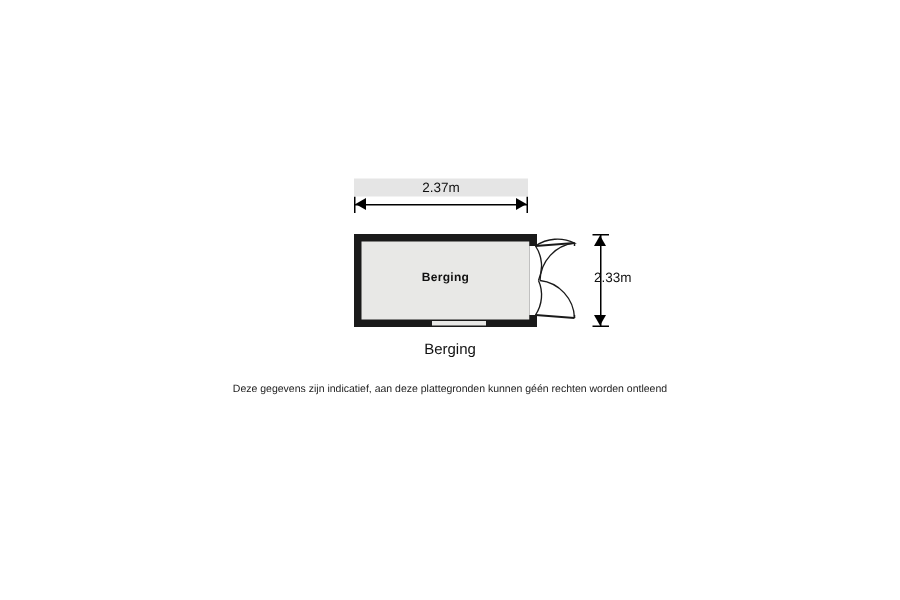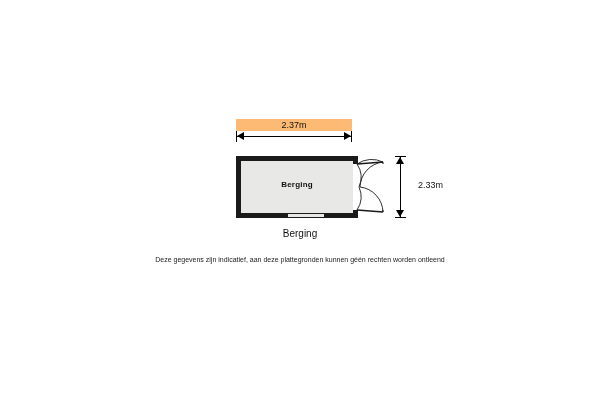--- a/index.html
+++ b/index.html
@@ -60,21 +60,21 @@
     border-left: 7px solid #000;
   }
   .dim-top .label {
     position: absolute;
     left: 0;
     top: -9px;
     width: 116px;
     text-align: center;
     font-size: 9px;
     color: #111;
-    background: #fdba74;
+    background: #e5e5e5;
     line-height: 12px;
   }
 
   
   .dim-right {
     position: absolute;
     left: 392px;
     top: 156px;
     width: 16px;
     height: 62px;
@@ -106,21 +106,21 @@
   .dim-right .arrow.top {
     top: 1px;
     border-bottom: 7px solid #000;
   }
   .dim-right .arrow.bottom {
     top: 54px;
     border-top: 7px solid #000;
   }
   .dim-right .label {
     position: absolute;
-    left: 26px;
+    left: 4px;
     top: 24px;
     font-size: 9px;
     color: #111;
     white-space: nowrap;
   }
 
   
   .plan {
     position: absolute;
     left: 236px;

